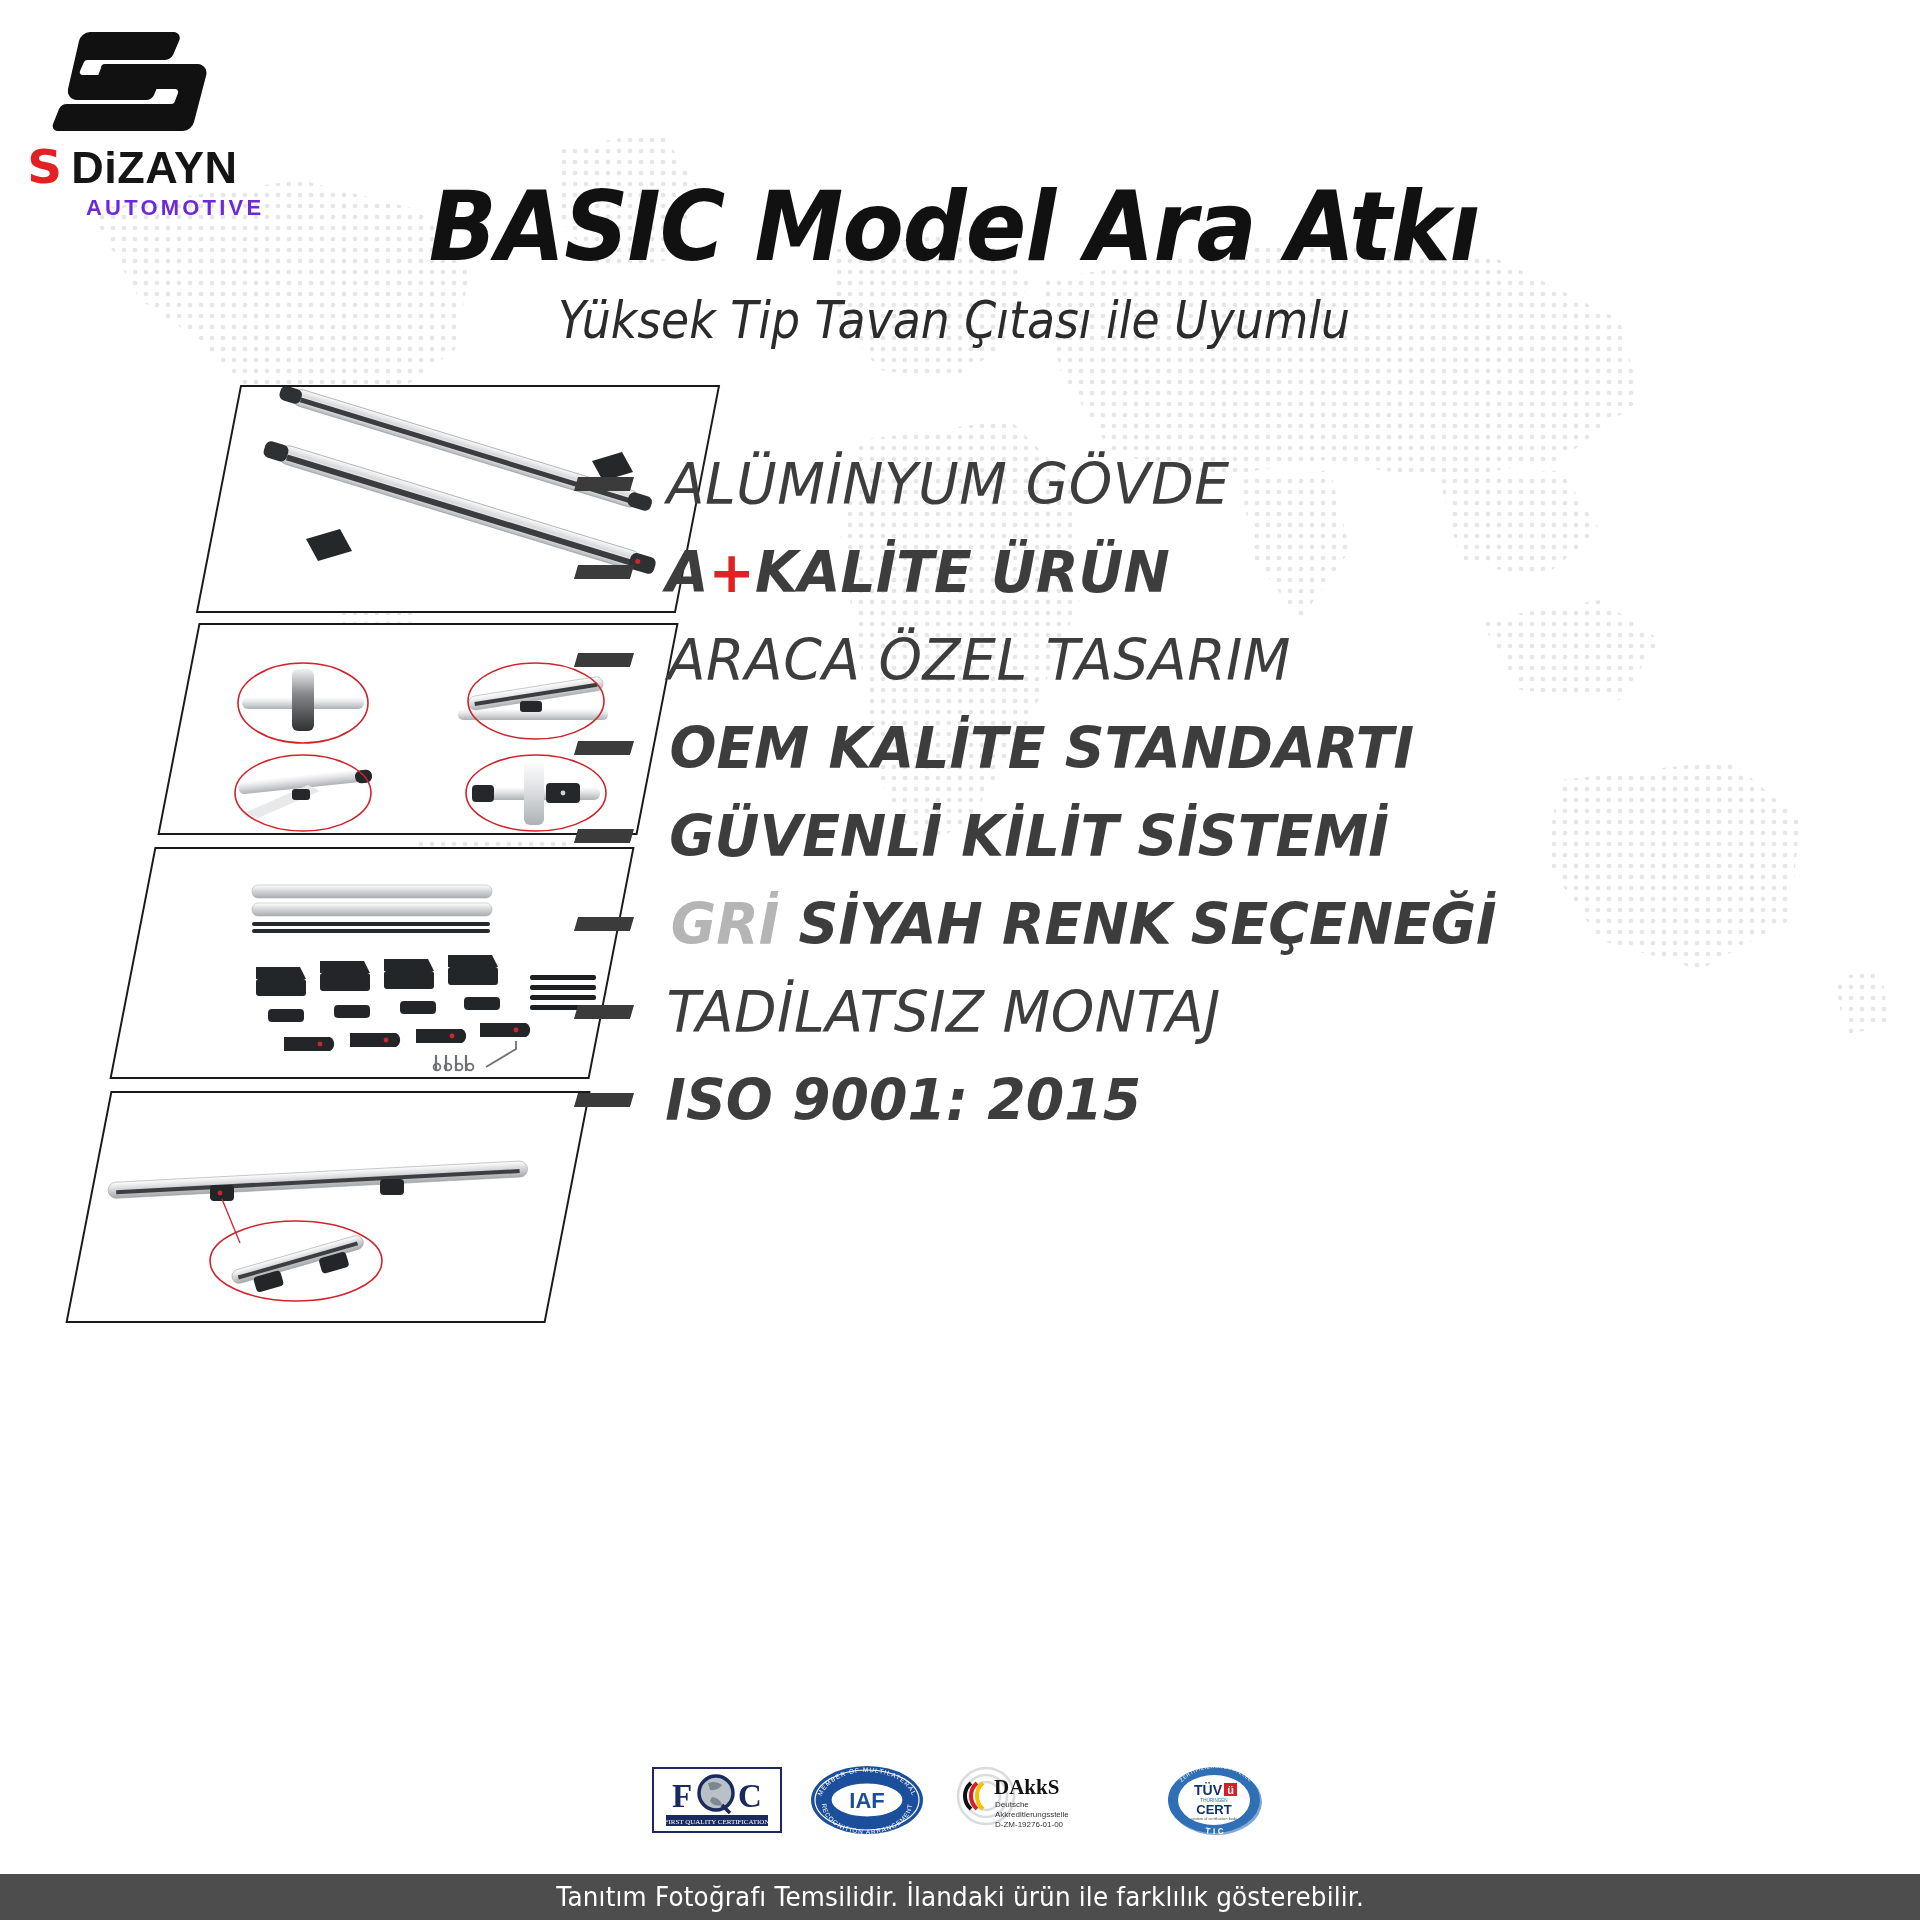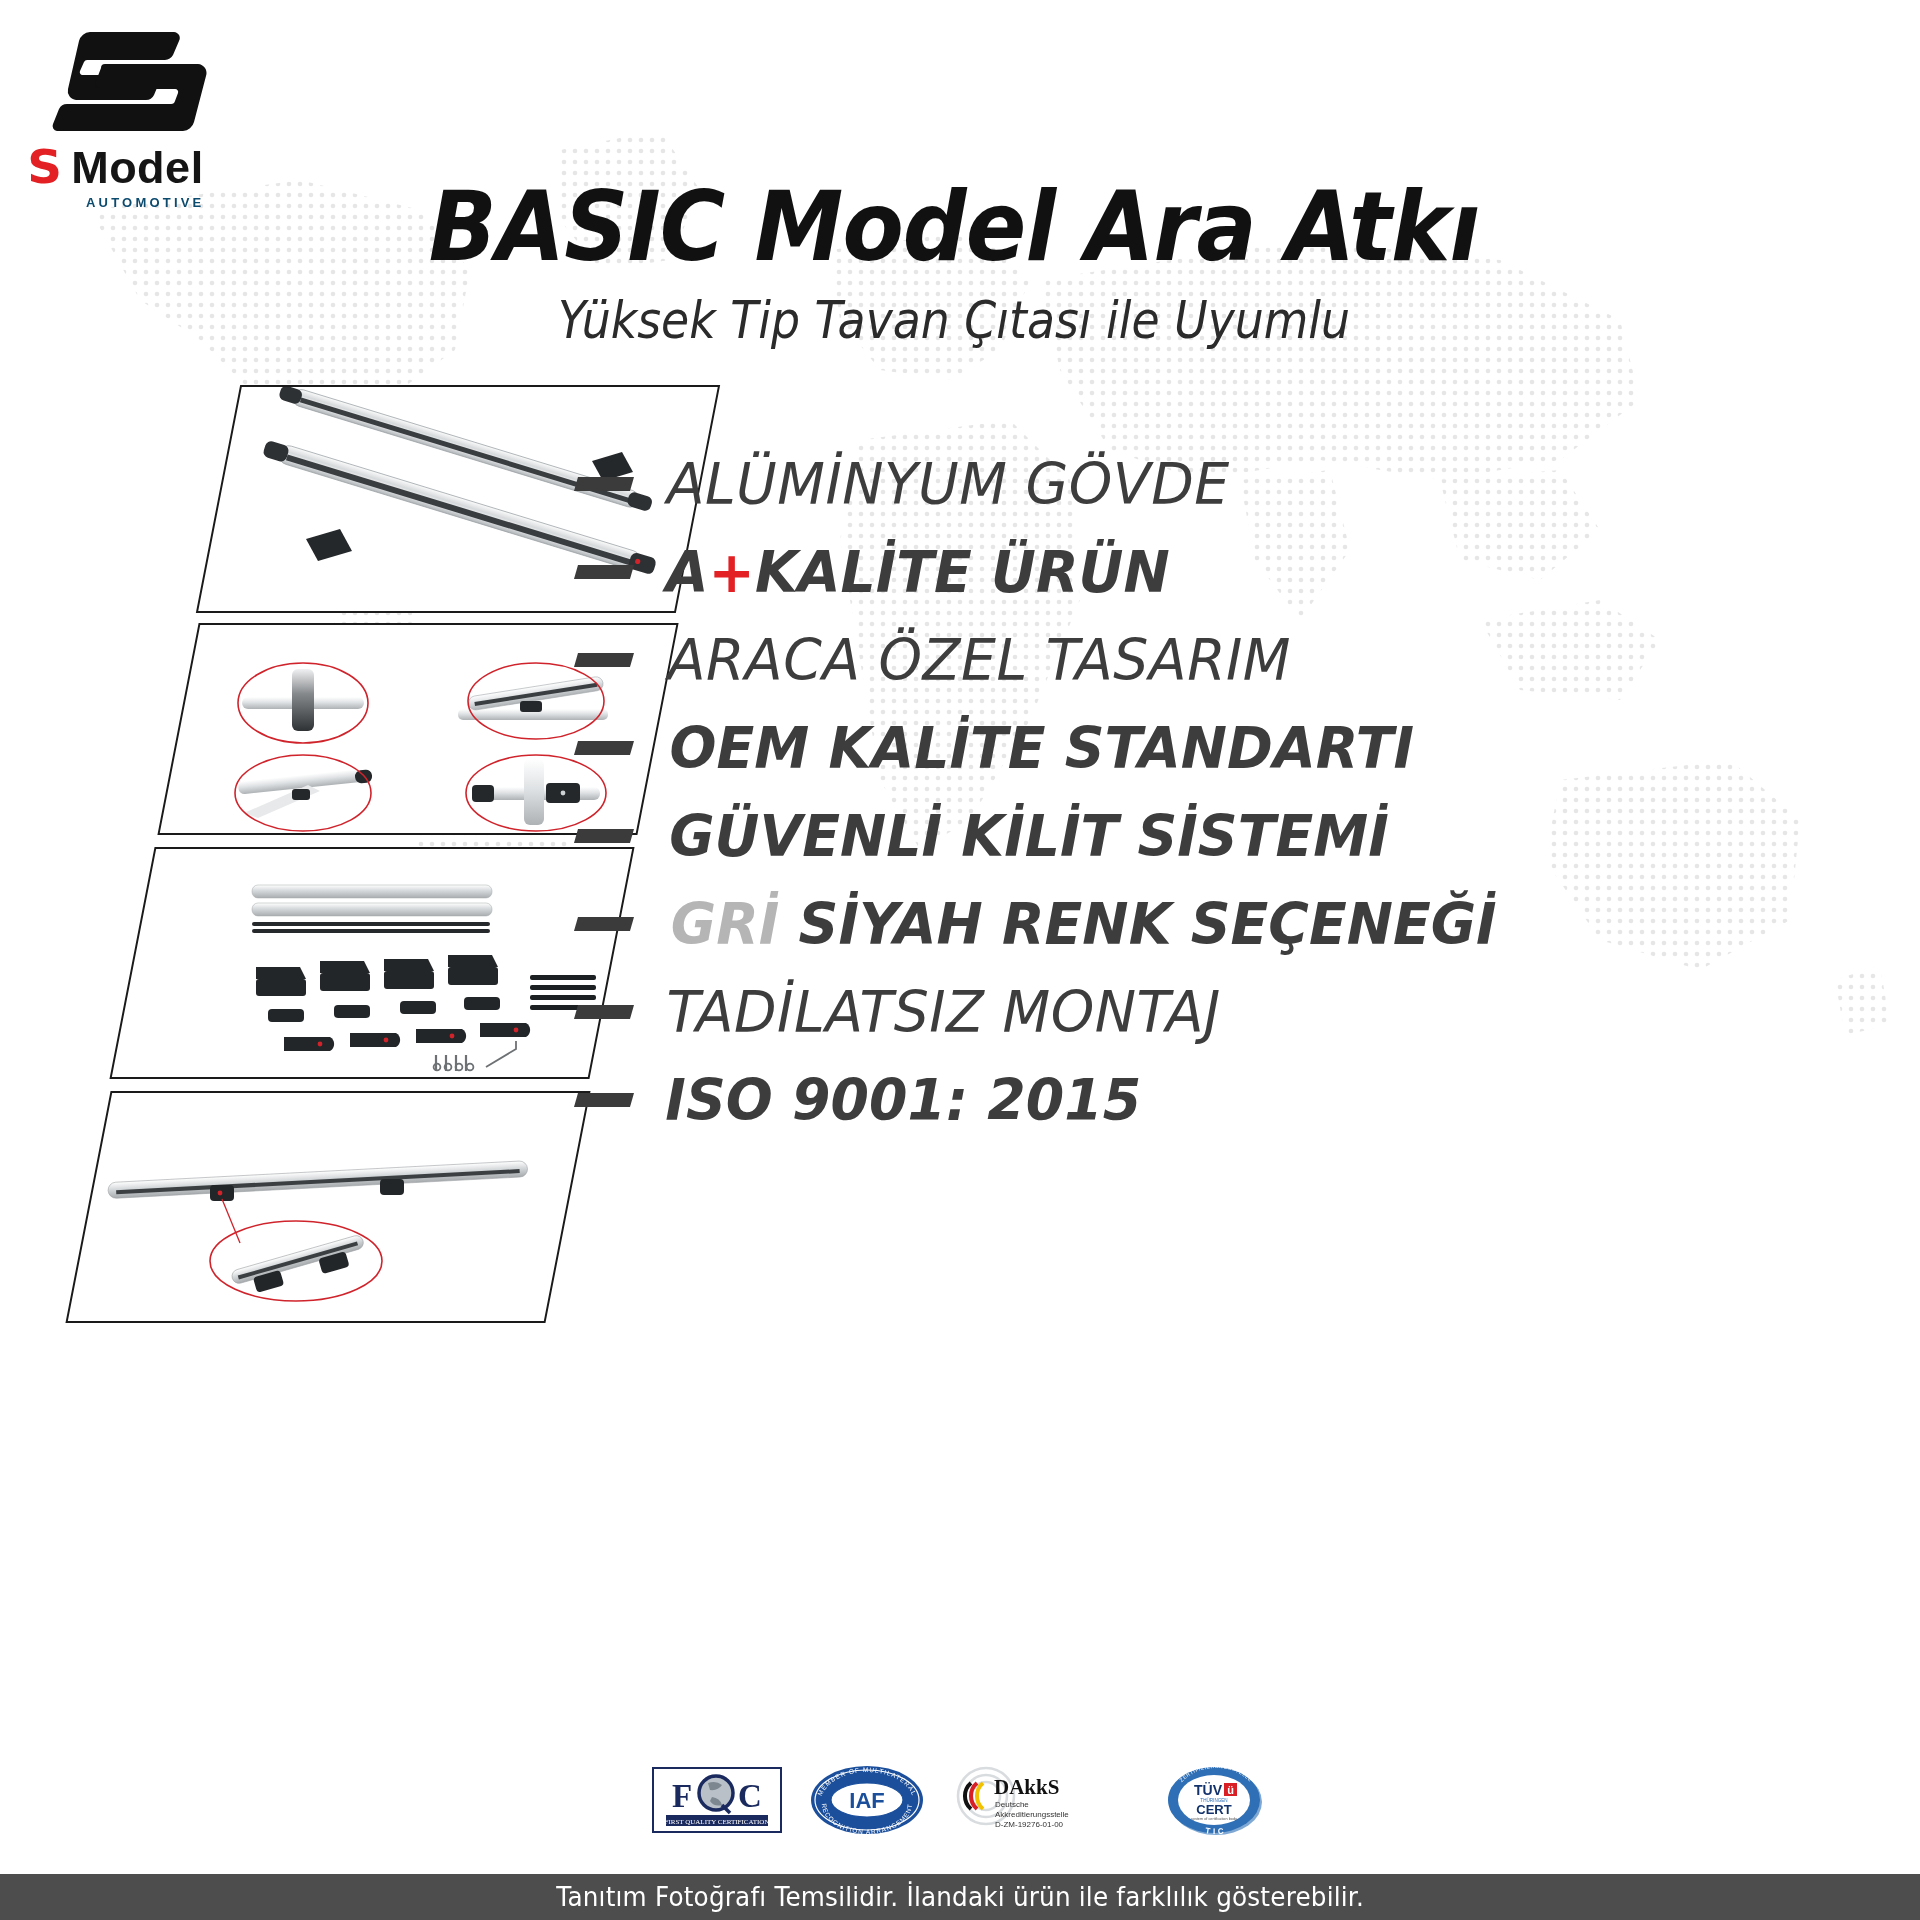--- a/index.html
+++ b/index.html
@@ -40,22 +40,22 @@
     transform: scaleX(1.05);
   }
   .logo-dizayn {
     color: #151515;
     font-size: 45px; font-weight: bold;
     letter-spacing: 0.5px;
     line-height: 1;
     margin-left: 12px;
   }
   .logo-sub {
-    color: #0c4a6e;
-    font-size: 13px; font-weight: bold;
+    color: #6d28d9;
+    font-size: 22px; font-weight: bold;
     letter-spacing: 3.2px;
     margin-left: 64px; margin-top: 5px;
   }
 
   
   .title-wrap {
     position: absolute;
     left: 254px; top: 176px;
     width: 1400px;
     text-align: center;
@@ -192,21 +192,21 @@
 
 <div class="logo-block">
   <svg class="logo-mark" viewBox="0 0 200 108">
     <g fill="#111111">
       <path d="M52,8 h100 a6,6 0 0 1 5,9 l-6,14 a10,10 0 0 1 -8,5 h-78 a4,4 0 0 0 -3,2 l-4,9 a3,3 0 0 0 2,4 h72 a6,6 0 0 1 5,8 l-5,12 a9,9 0 0 1 -8,5 h-70 a9,9 0 0 1 -8,-11 l11,-48 a12,12 0 0 1 11,-9 Z"></path>
       <path d="M78,40 h98 a9,9 0 0 1 8,12 l-12,46 a12,12 0 0 1 -11,9 h-126 a5,5 0 0 1 -4,-7 l6,-15 a9,9 0 0 1 8,-5 h104 a4,4 0 0 0 4,-3 l3,-8 a3,3 0 0 0 -3,-4 h-73 a6,6 0 0 1 -6,-8 l5,-13 a4,4 0 0 1 4,-4 Z"></path>
     </g>
   </svg>
   <div class="logo-word">
     <span class="logo-s">S</span>
-    <span class="logo-dizayn">Model</span>
+    <span class="logo-dizayn">DiZAYN</span>
   </div>
   <div class="logo-sub">AUTOMOTIVE</div>
 </div>
 
 <div class="title-wrap">
   <div class="main-title">BASIC Model Ara Atkı</div>
   <div class="sub-title">Yüksek Tip Tavan Çıtası ile Uyumlu</div>
 </div>
 
 <div class="panels">

